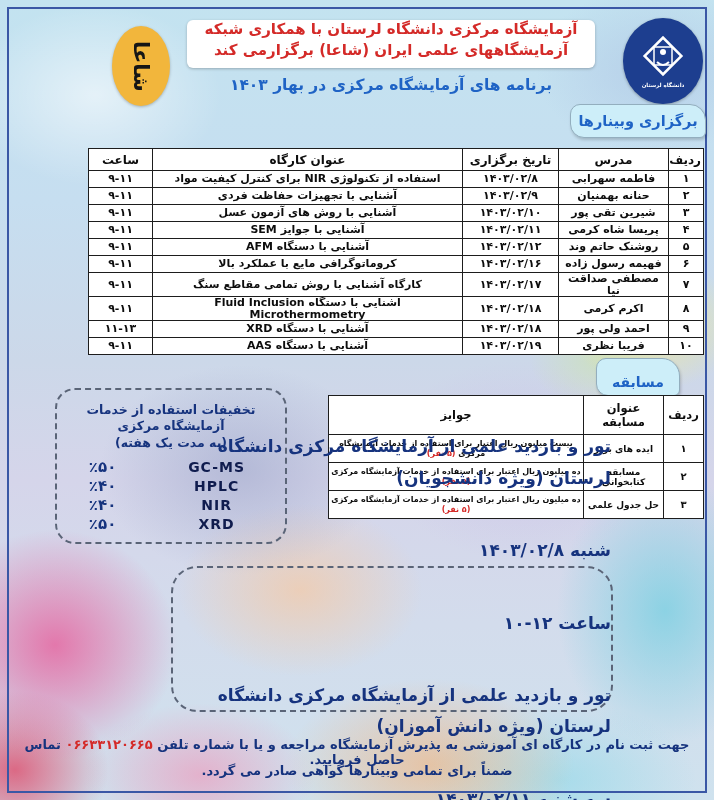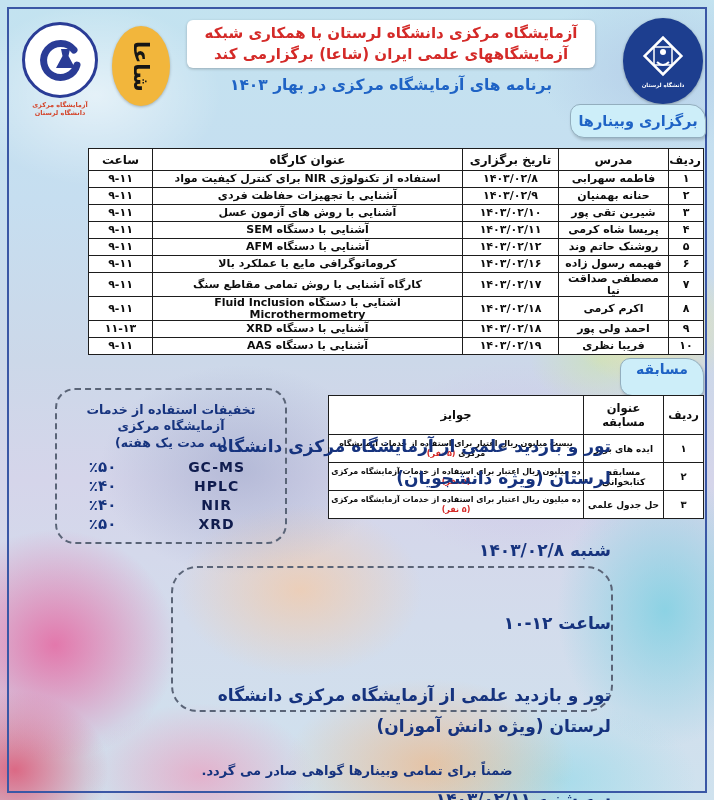--- a/index.html
+++ b/index.html
@@ -22,21 +22,21 @@
       radial-gradient(190px 110px at 560px 780px,rgba(142,216,232,.60), rgba(142,216,232,0) 72%),
       radial-gradient(160px 100px at 200px 775px,rgba(240,146,182,.60), rgba(240,146,182,0) 72%),
       linear-gradient(180deg,#c3e3f0 0%,#c6def0 25%,#ccd8e9 45%,#d5d5ea 60%,#d3dcec 78%,#cfe2ee 100%);
   }
   .frame{position:absolute; left:7px; top:7px; right:7px; bottom:7px;
     border:2px solid #3a57a5; pointer-events:none;}
 
   
   .title-box{position:absolute; left:187px; top:20px; width:408px; height:48px;
     background:#fff; border-radius:6px; box-shadow:0 1px 3px rgba(0,0,0,.25);
-    display:flex; flex-direction:column; justify-content:center; gap:2px;}
+    display:flex; flex-direction:column; justify-content:flex-start; gap:2px;}
   .title-line{color:var(--accent_red,#d42a28); font-weight:bold; font-size:15px; text-align:center; line-height:1.25;}
   .subtitle{position:absolute; left:156px; top:76px; width:470px; text-align:center;
     color:var(--accent_blue,#1f63c5); font-weight:bold; font-size:15.5px;}
 
   .univ-logo{position:absolute; left:623px; top:18px; width:80px; height:86px;
     background:var(--univ_navy,#1d3e8f); border-radius:50%;
     display:flex; flex-direction:column; align-items:center; justify-content:center; gap:1px;
     box-shadow:0 1px 3px rgba(0,0,0,.3);}
   .univ-caption{color:#fff; font-size:5.5px; font-weight:bold;}
 
@@ -50,22 +50,22 @@
     display:flex; align-items:center; justify-content:center; box-shadow:0 1px 3px rgba(0,0,0,.25);}
   .shaa-text{writing-mode:vertical-rl; font-size:21px; font-weight:bold; color:#161616;}
 
   
   .ribbon{position:absolute; background:var(--ribbon_bg,#cdeef9); border:1px solid #93aebe;
     color:var(--accent_blue,#1f63c5); font-weight:bold;
     display:flex; align-items:center; justify-content:center;
     box-shadow:1px 2px 3px rgba(0,0,0,.18);}
   .ribbon-webinars{left:570px; top:104px; width:134px; height:32px; font-size:14.5px;
     border-radius:10px 16px 6px 14px;}
-  .ribbon-competition{left:620px; top:358px; width:84px; height:38px; font-size:14px;
-    border-radius:10px 18px 6px 12px; align-items:flex-end; padding-bottom:18px; box-sizing:border-box;}
+  .ribbon-competition{left:596px; top:358px; width:84px; height:38px; font-size:14px;
+    border-radius:10px 18px 6px 12px; align-items:flex-end; padding-bottom:5px; box-sizing:border-box;}
 
   
   table{border-collapse:collapse; background:#fff; table-layout:fixed;}
   th,td{border:1px solid #1d1d1d; font-weight:bold; color:#0d0d0d; text-align:center;
     padding:0 2px; overflow:hidden;}
   .ltr{direction:ltr;}
   .webinar-table{position:absolute; left:88px; top:148px; width:615px;}
   .webinar-table th{font-size:12px; height:21px;}
   .webinar-table td{font-size:11px; height:16px; line-height:1.05;}
   .competition-table{position:absolute; left:328px; top:395px; width:375px;}
@@ -113,32 +113,20 @@
       <svg width="42" height="42" viewBox="0 0 42 42">
         <rect x="8" y="8" width="26" height="26" fill="none" stroke="#fff" stroke-width="2.5" transform="rotate(45 21 21)"></rect>
         <rect x="12" y="12" width="18" height="18" fill="none" stroke="#fff" stroke-width="1.5"></rect>
         <circle cx="21" cy="17" r="3" fill="#fff"></circle>
         <path d="M15 27 q6 6 12 0" stroke="#fff" fill="none" stroke-width="2"></path>
       </svg>
     </span>
     <span class="univ-caption">دانشگاه لرستان</span>
   </div>
 
-  <div class="lab-logo">
-    <div class="lab-circle">
-      <svg width="48" height="48" viewBox="0 0 48 48">
-        <path d="M38 14 A17 17 0 1 0 41 29" fill="none" stroke="#2a3c96" stroke-width="7" stroke-linecap="round"></path>
-        <path d="M25 13 h9 l-1.5 7 6.5 12 h-19 l6.5-12 z" fill="#2a3c96"></path>
-      </svg>
-    </div>
-    <div class="lab-caption">
-      <div>آزمایشگاه مرکزی</div>
-      <div>دانشگاه لرستان</div>
-    </div>
-  </div>
 
   <div class="shaa-logo">
     <span class="shaa-text">شاعا</span>
   </div>
 
   <div class="title-box">
     <div class="title-line">آزمایشگاه مرکزی دانشگاه لرستان با همکاری شبکه</div>
     <div class="title-line">آزمایشگاههای علمی ایران (شاعا) برگزارمی کند</div>
   </div>
   <div class="subtitle">برنامه های آزمایشگاه مرکزی در بهار ۱۴۰۳</div>
@@ -183,21 +171,21 @@
         <td>۳</td>
         <td>شیرین تقی پور</td>
         <td class="ltr">۱۴۰۳/۰۲/۱۰</td>
         <td>آشنایی با روش های آزمون عسل</td>
         <td class="ltr">۹-۱۱</td>
       </tr>
       <tr>
         <td>۴</td>
         <td>پریسا شاه کرمی</td>
         <td class="ltr">۱۴۰۳/۰۲/۱۱</td>
-        <td>آشنایی با دستگاه SEM</td>
+        <td>آشنایی با جوایز SEM</td>
         <td class="ltr">۹-۱۱</td>
       </tr>
       <tr>
         <td>۵</td>
         <td>روشنک حاتم وند</td>
         <td class="ltr">۱۴۰۳/۰۲/۱۲</td>
         <td>آشنایی با دستگاه AFM</td>
         <td class="ltr">۹-۱۱</td>
       </tr>
       <tr>
@@ -310,14 +298,19 @@
 
   <div class="tour-box">
     <div class="tour-line">تور و بازدید علمی از آزمایشگاه مرکزی دانشگاه لرستان (ویژه دانشجویان)</div>
     <div class="tour-line">شنبه ۱۴۰۳/۰۲/۸</div>
     <div class="tour-line">ساعت ۱۲-۱۰</div>
     <div class="tour-line">تور و بازدید علمی از آزمایشگاه مرکزی دانشگاه لرستان (ویژه دانش آموزان)</div>
     <div class="tour-line">سه شنبه ۱۴۰۳/۰۲/۱۱</div>
     <div class="tour-line">ساعت ۱۲-۱۰</div>
   </div>
 
+  <div class="footer-line footer-line1">
+    <span>جهت ثبت نام در کارگاه ای آموزشی به پذیرش آزمایشگاه مراجعه و یا با شماره تلفن</span>
+    <span class="phone">۰۶۶۳۳۱۲۰۶۶۵</span>
+    <span>تماس حاصل فرمایید.</span>
+  </div>
   <div class="footer-line footer-line2">ضمناً برای تمامی وبینارها گواهی صادر می گردد.</div>
 </div>
 
 </body></html>

